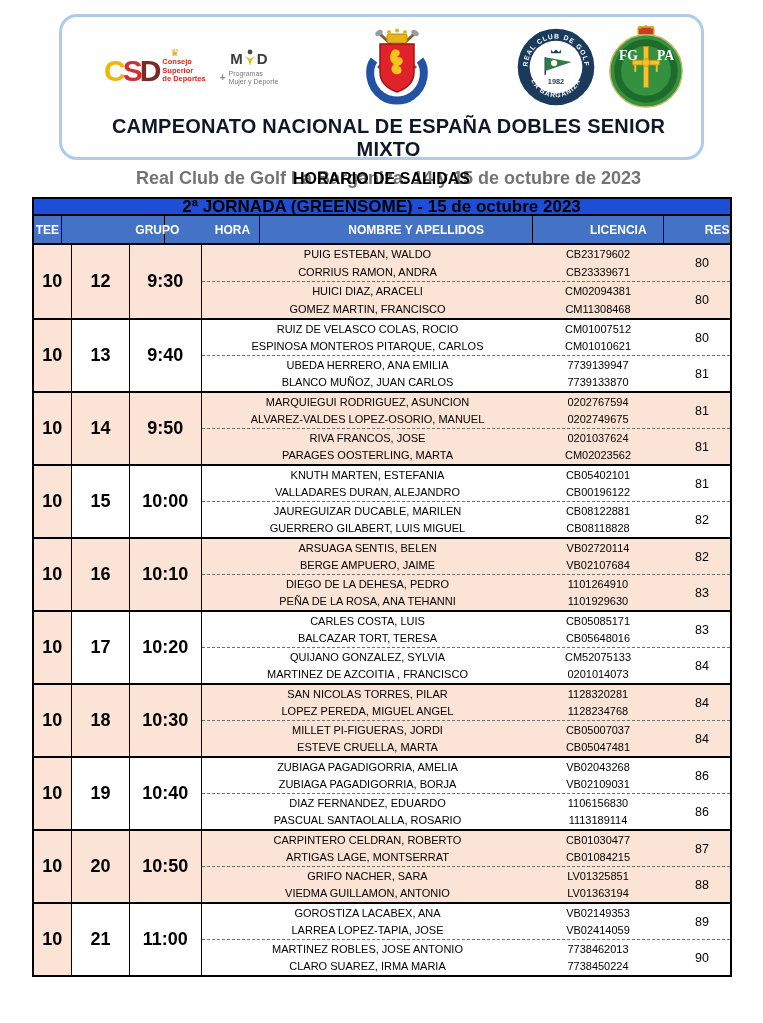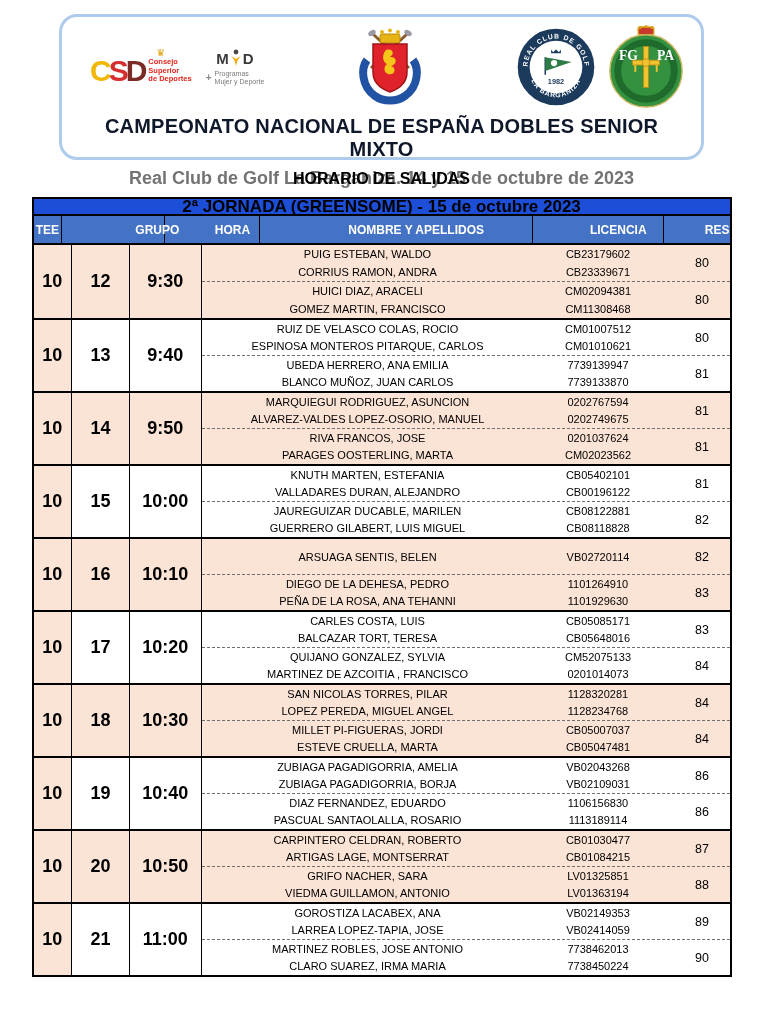--- a/index.html
+++ b/index.html
@@ -7,21 +7,21 @@
   body {
     width:763px; height:1023px; overflow:hidden;
     font-family:"Liberation Sans", sans-serif; color:#000;
   }
   .page { width:763px; height:1023px; padding-top:14px; }
 
   
   .header-box {
     width:645px; height:146px; margin:0 auto;
     border:3px solid #AECBEB; border-radius:18px;
-    padding:6px 14px 0 14px;
+    padding:6px 14px 0 28px;
   }
   .logos-row { display:flex; align-items:center; justify-content:space-between; height:88px; }
   .logo-cluster-left { display:flex; align-items:center; gap:14px; margin-left:14px; }
   .logo-cluster-right { display:flex; align-items:center; gap:8px; }
 
   .csd { display:flex; align-items:flex-start; gap:4px; }
   .csd-letters { font-weight:900; font-size:30px; line-height:30px; letter-spacing:-3px; margin-top:8px; }
   .csd-letters .c { color:#F2B705; } .csd-letters .s { color:#D62E2E; } .csd-letters .d { color:#7B2A26; }
   .csd-textcol { display:flex; flex-direction:column; align-items:flex-start; }
   .csd-crown { color:#E0A612; font-size:10px; line-height:10px; margin-left:8px; }
@@ -320,20 +320,24 @@
           <div class="cell tee">10</div>
           <div class="cell grupo">16</div>
           <div class="cell hora">10:10</div>
           <div class="pairs">
             <div class="pair">
               <div class="plines">
                 <div class="prow">
                   <span class="pname">ARSUAGA SENTIS, BELEN</span>
                   <span class="plic">VB02720114</span>
                 </div>
+                <div class="prow">
+                  <span class="pname">BERGE AMPUERO, JAIME</span>
+                  <span class="plic">VB02107684</span>
+                </div>
               </div>
               <div class="res">82</div>
             </div>
             <div class="pair">
               <div class="plines">
                 <div class="prow">
                   <span class="pname">DIEGO DE LA DEHESA, PEDRO</span>
                   <span class="plic">1101264910</span>
                 </div>
                 <div class="prow">

